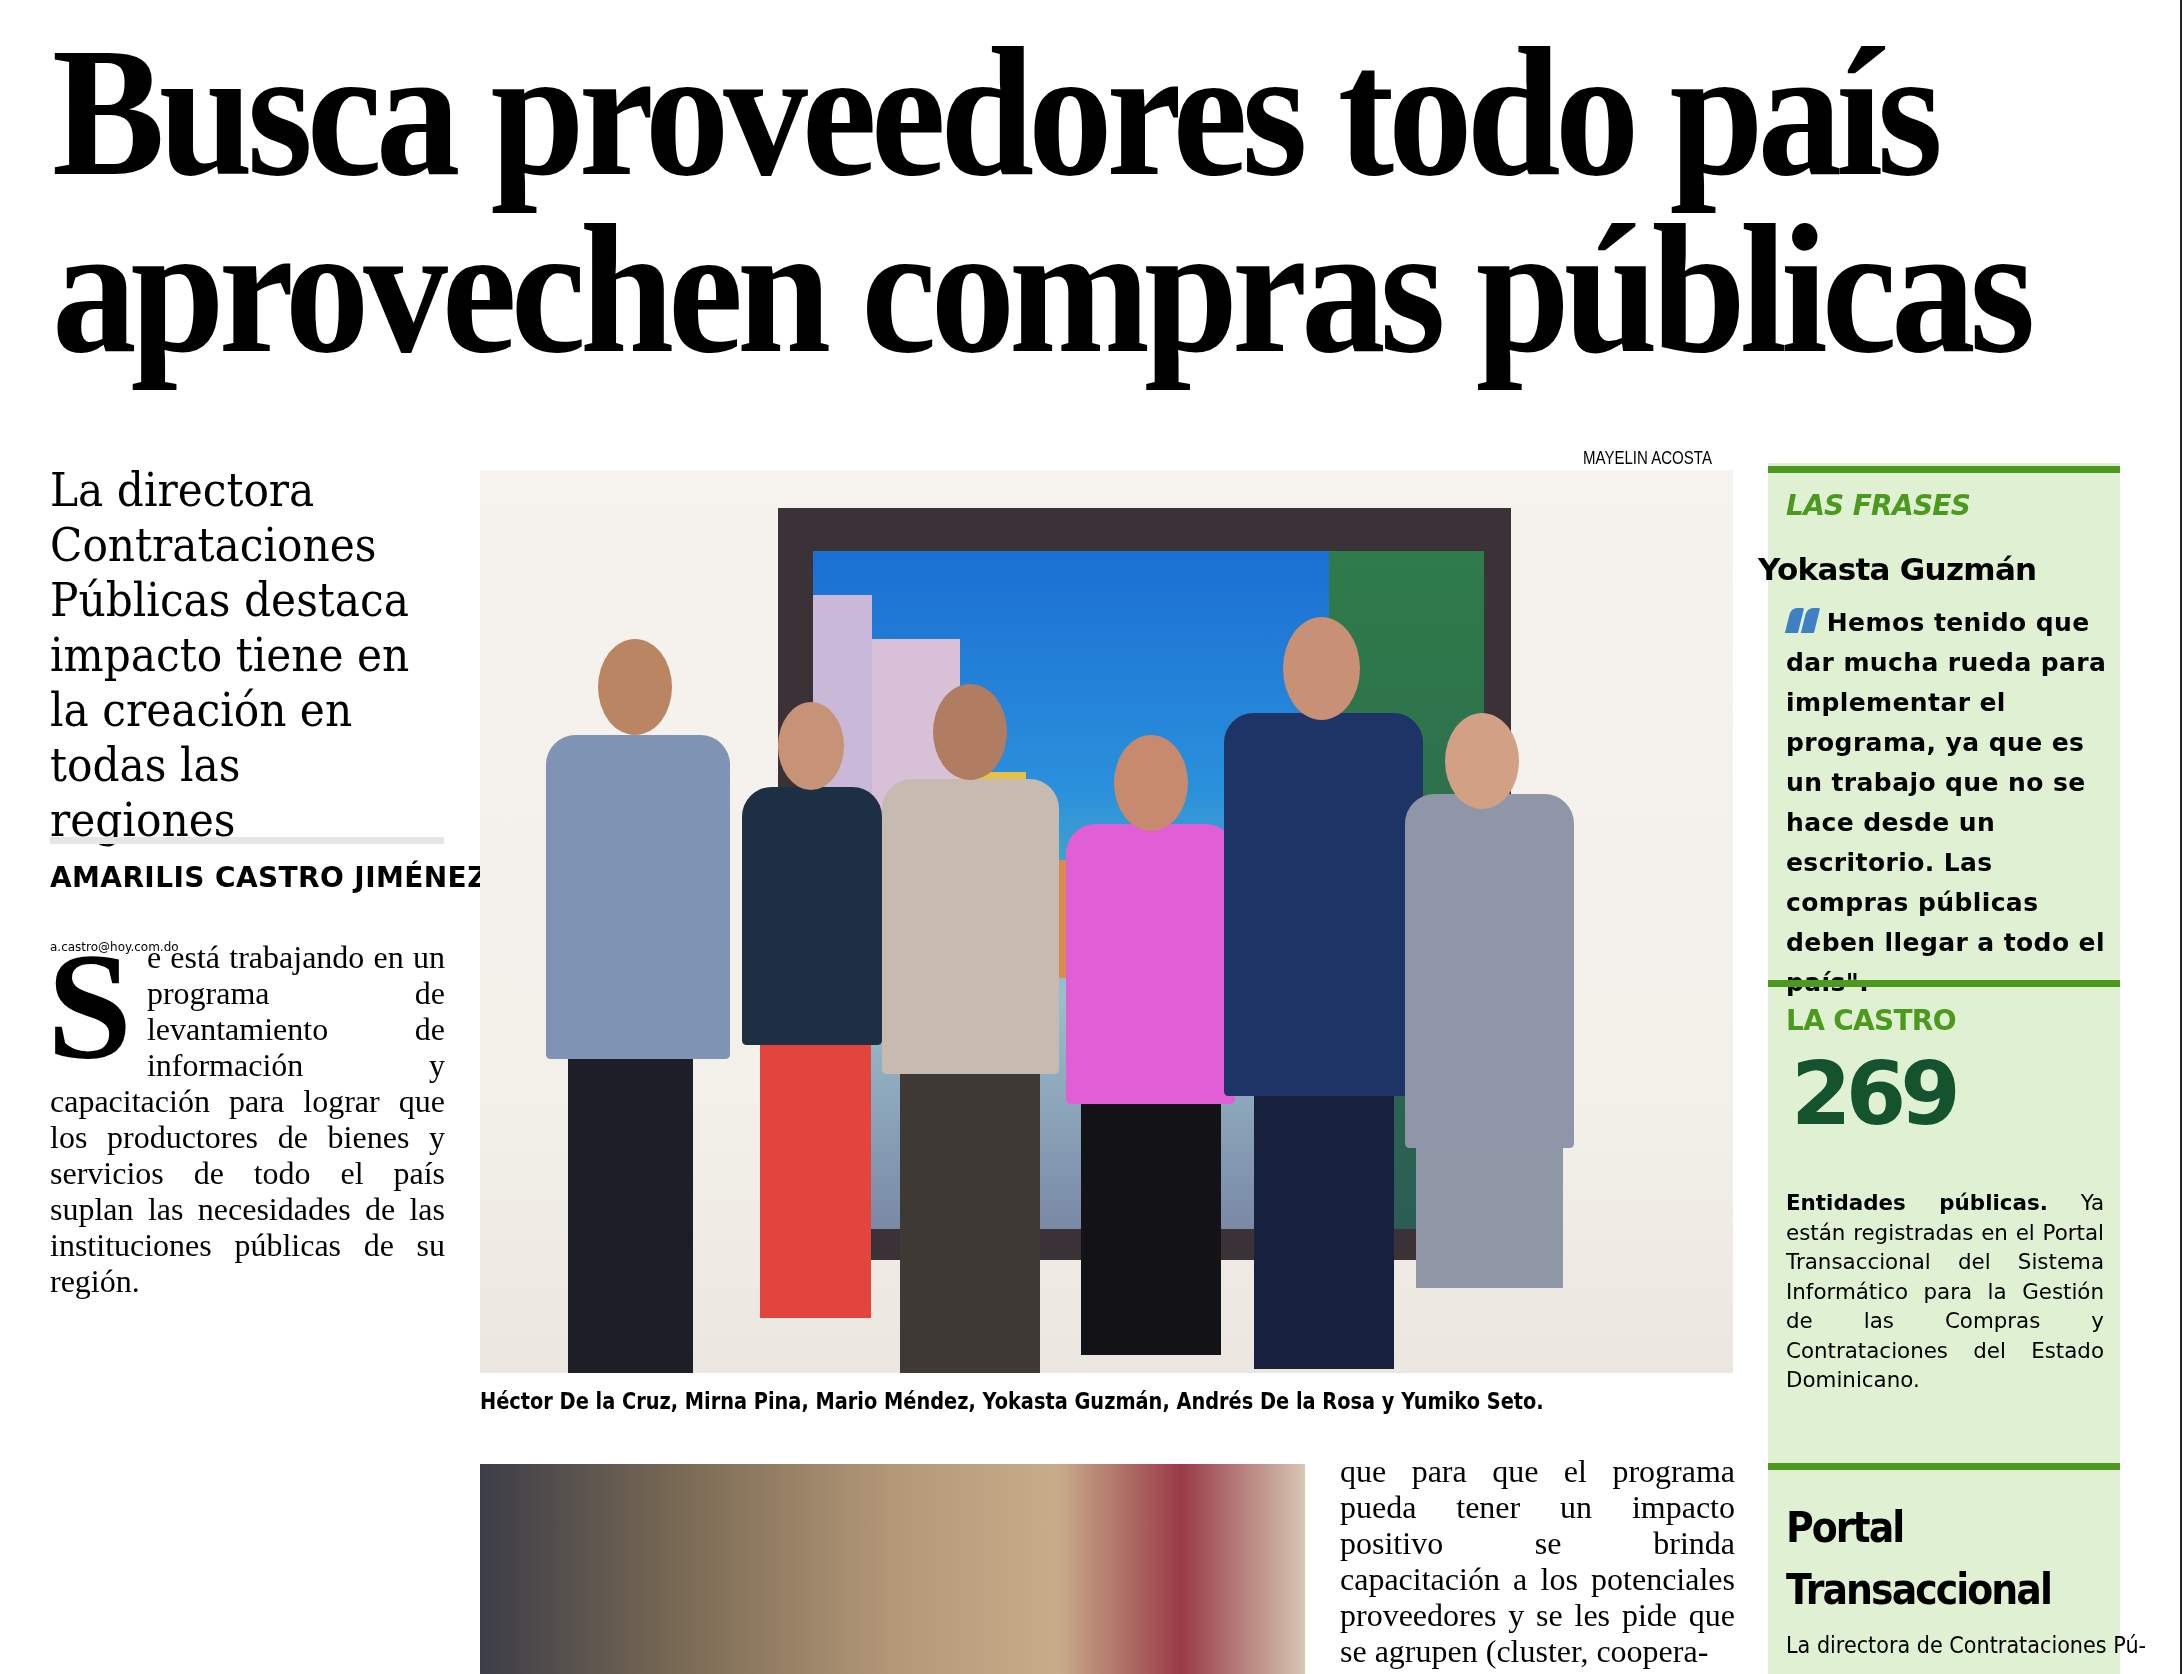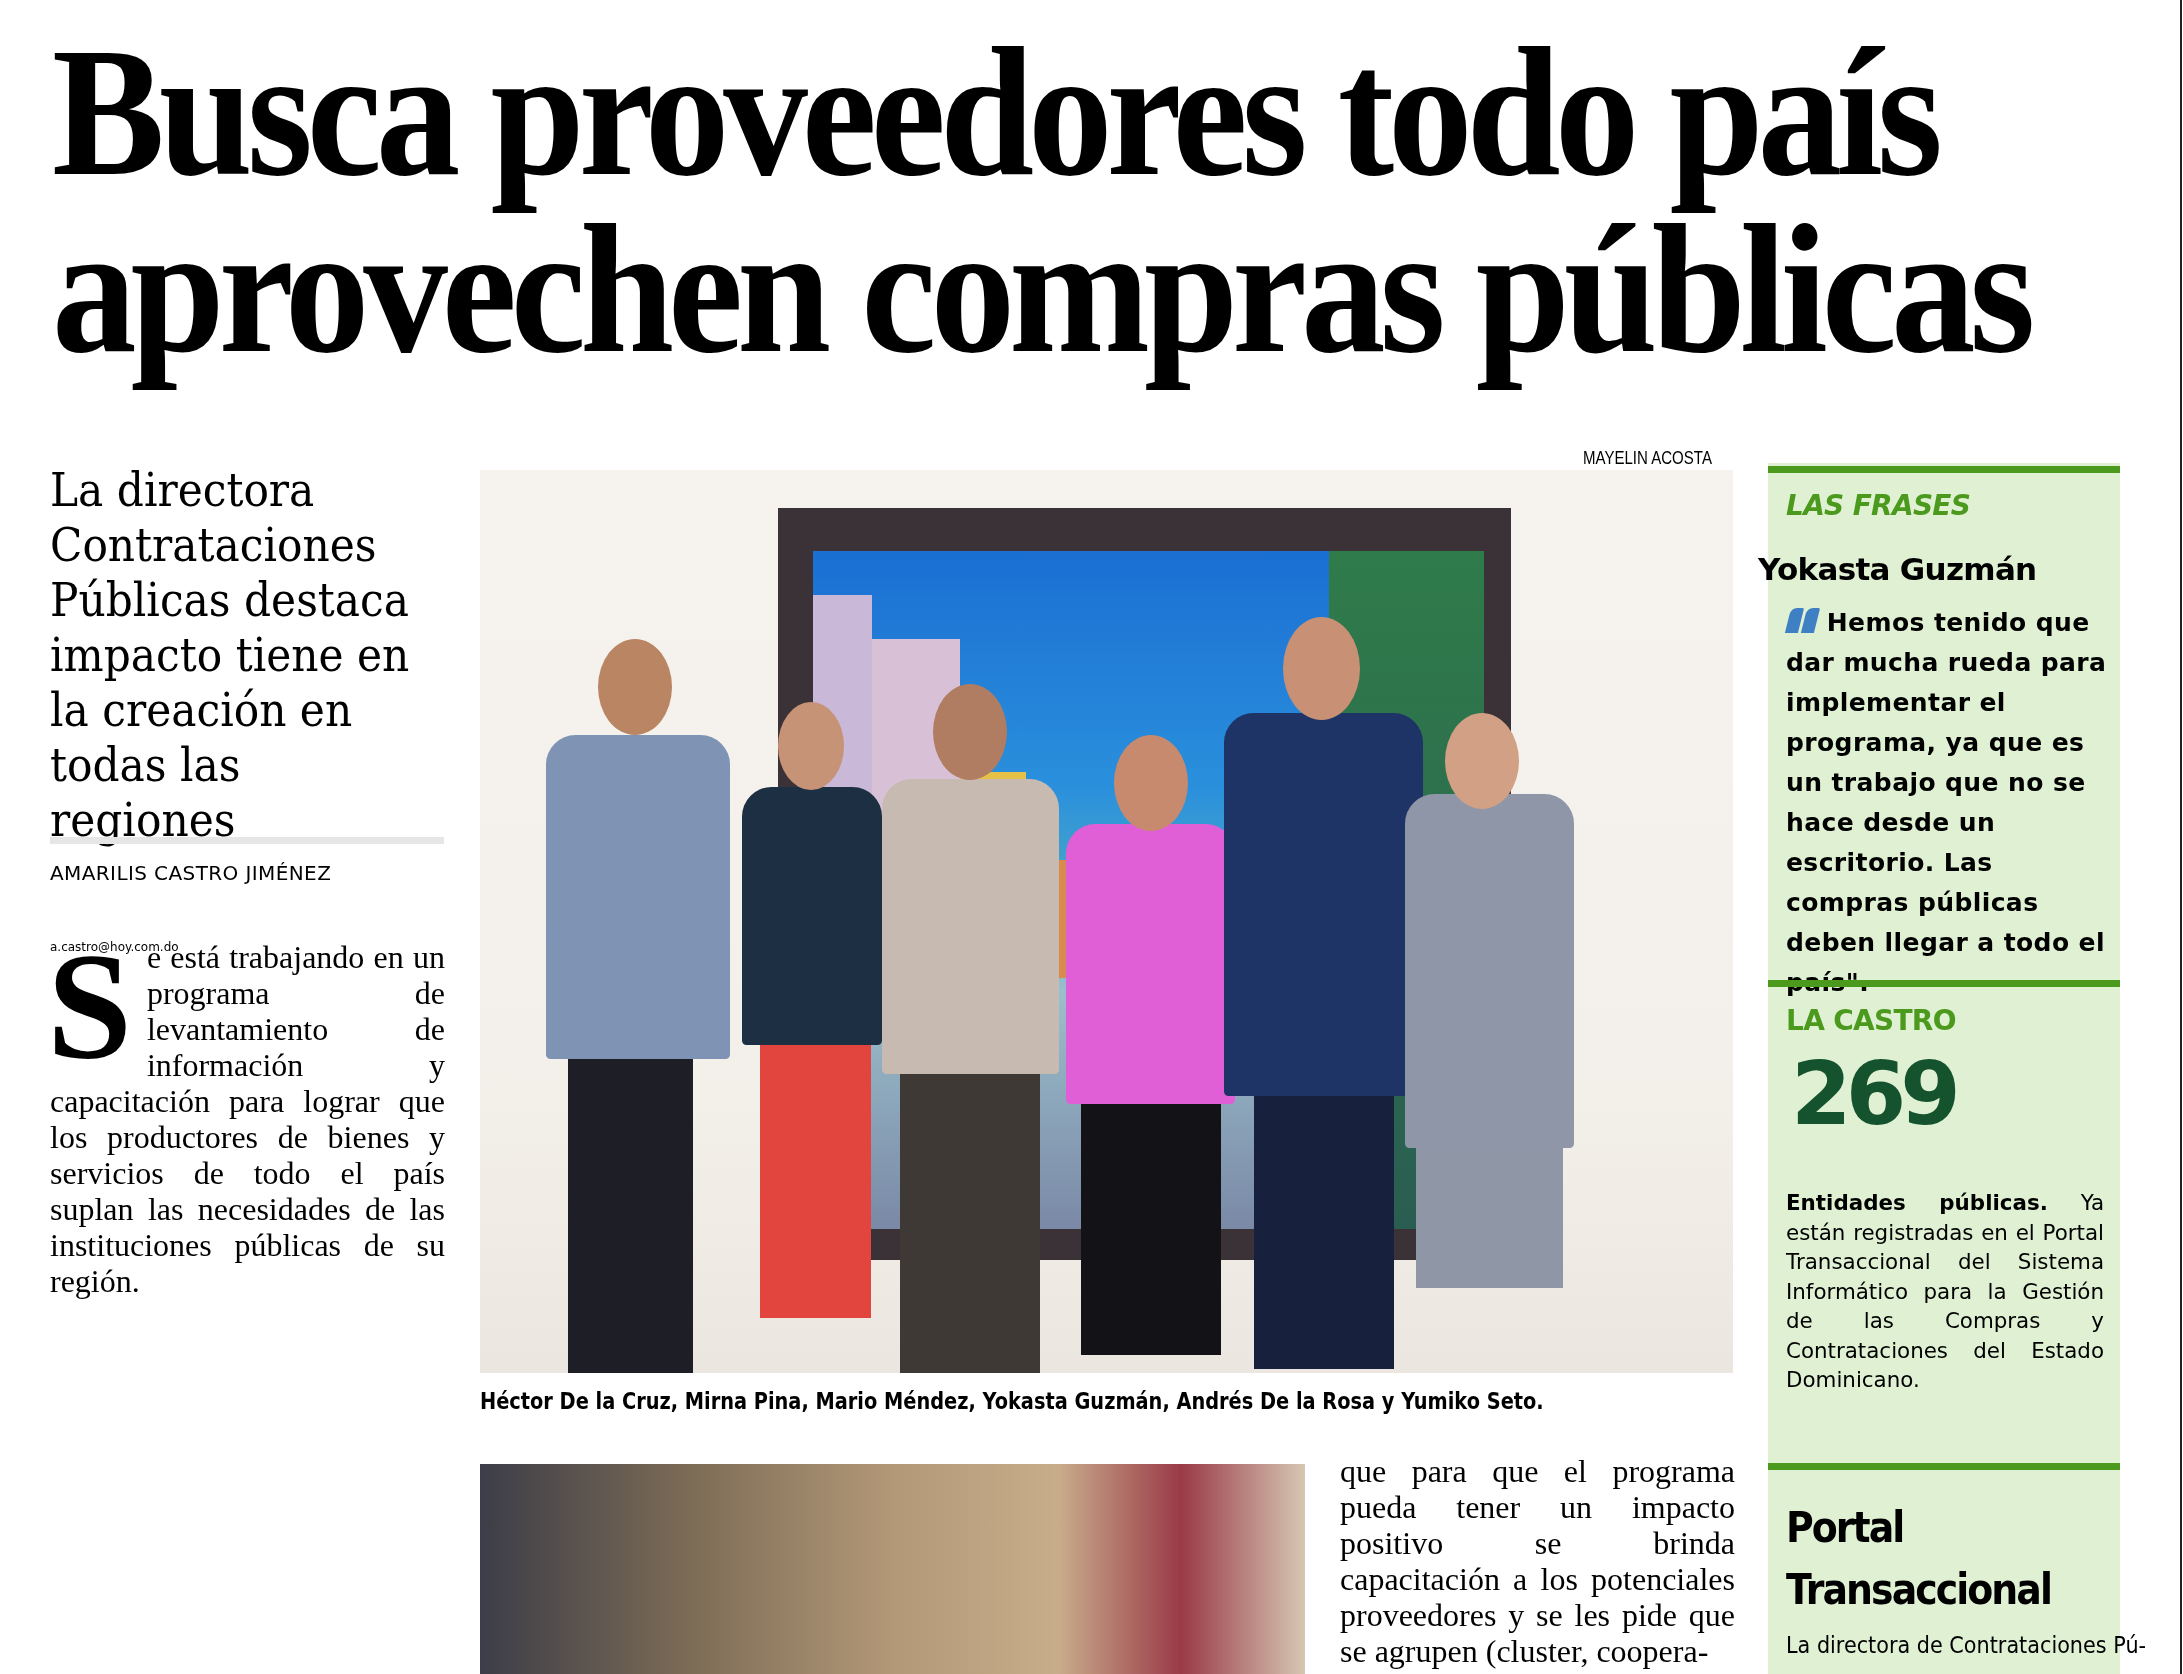--- a/index.html
+++ b/index.html
@@ -7,21 +7,21 @@
   .page-edge { position: absolute; left: 2180px; top: 0; width: 2.2px; height: 1675px; background: #222; }
 
   .headline { position: absolute; left: 52px; top: 0; width: 2107px; font-family: "Liberation Serif", serif; color: #000; }
   .headline .line { display: block; font-size: 184px; line-height: 175px; letter-spacing: -6.6px; transform: scaleX(0.92); transform-origin: left top; white-space: nowrap; }
   .headline .line1 { position: absolute; top: 8.8px; }
   .headline .line2 { position: absolute; top: 186px; }
 
   
   .deck { position: absolute; left: 50px; top: 463px; width: 398px; font-family: "DejaVu Serif", serif; font-size: 46px; line-height: 55px; color: #000; transform: scaleX(0.92); transform-origin: left top; }
   .divider-grey { position: absolute; left: 50px; top: 837px; width: 394px; height: 7.4px; background: #e6e6e6; }
-  .byline { position: absolute; left: 50px; top: 861px; font-family: "DejaVu Sans", sans-serif; font-weight: normal; font-size: 20px; letter-spacing: 0.4px; color: #000; }
+  .byline { position: absolute; left: 50px; top: 861px; font-family: "DejaVu Sans", sans-serif; font-weight: bold; font-size: 28px; letter-spacing: 0.4px; color: #000; }
   .email { position: absolute; left: 50px; top: 940px; font-family: "DejaVu Sans", sans-serif; font-size: 12px; color: #000; }
 
   .body-col { position: absolute; font-family: "Liberation Serif", serif; font-size: 32px; line-height: 36px; text-align: justify; color: #000; }
   .body-col p { margin: 0; }
   .body-left { left: 50px; top: 939px; width: 395px; }
   .dropcap { float: left; font-family: "Liberation Serif", serif; font-size: 153px; line-height: 118px; margin: 8.8px 14.7px 0 -2.9px; height: 125px; font-weight: bold; }
   .indent { text-indent: 34px; }
 
   
   .photo-credit { position: absolute; left: 1583px; top: 448px; font-family: "Liberation Sans", sans-serif; font-size: 17.7px; color: #000; transform: scaleX(0.85); transform-origin: left top; }

